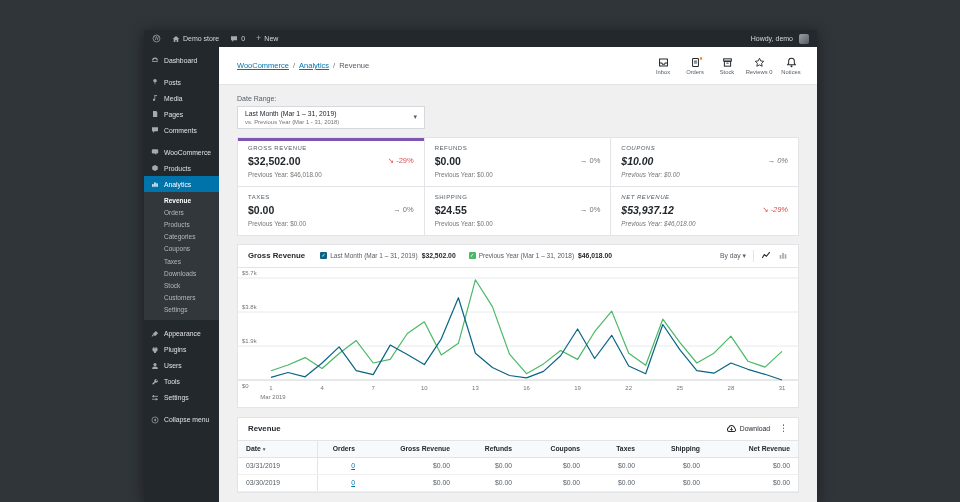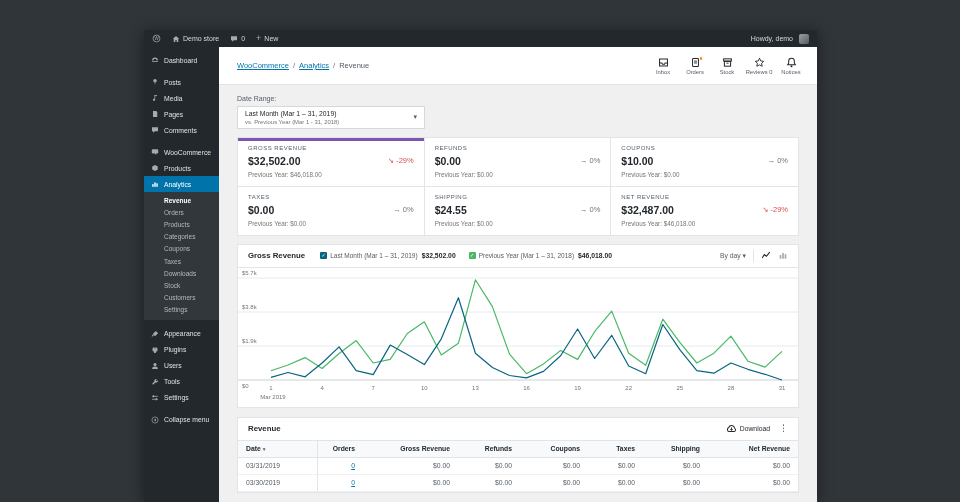--- a/index.html
+++ b/index.html
@@ -60,21 +60,21 @@
   .dr-select { width:188px; background:#fff; border:1px solid #d5d9dd; display:flex;
     align-items:center; justify-content:space-between; padding:3px 7px; cursor:pointer; }
   .dr-primary { font-size:6.8px; color:#23282d; }
   .dr-secondary { font-size:5.9px; color:#757575; margin-top:1.5px; }
   .dr-caret { color:#555d66; font-size:7px; }
   
   .summary { display:grid; grid-template-columns:1fr 1fr 1fr; background:#fff;
     border:1px solid #e2e4e7; margin-top:8px; }
   .stat { border-right:1px solid #e2e4e7; border-bottom:1px solid #e2e4e7;
     padding:7px 10px 8px; cursor:pointer; min-height:48px; position:relative; }
-  .stat:nth-child(3n) { border-right:none; }
+  .stat:nth-child(3n) { border-right:none;font-style:italic; }
   .stat:nth-child(n+4) { border-bottom:none; }
   .stat-label { font-size:6px; letter-spacing:.5px; text-transform:uppercase; color:#555d66; margin-bottom:4px; }
   .stat-row { display:flex; justify-content:space-between; align-items:center; }
   .stat-value { font-size:10.5px; font-weight:bold; color:#23282d; }
   .stat-delta { font-size:7.5px; color:#757575; display:flex; gap:2px; align-items:center; }
   .stat-prev { font-size:6.3px; color:#757575; margin-top:4px; }
   
   .chart-card { background:#fff; border:1px solid #e2e4e7; margin-top:8px; }
   .chart-head { display:flex; align-items:center; border-bottom:1px solid #e2e4e7;
     padding:0 10px; height:23px; gap:9px; }
@@ -419,21 +419,21 @@
                 <span class="stat-delta">
                   <span>→</span>
                   <span>0%</span>
                 </span>
               </div>
               <div class="stat-prev">Previous Year: $0.00</div>
             </div>
             <div class="stat">
               <div class="stat-label">Net Revenue</div>
               <div class="stat-row">
-                <span class="stat-value">$32,487.00</span>
+                <span class="stat-value">$53,937.12</span>
                 <span class="stat-delta" style="color: rgb(217, 79, 79);">
                   <span>↘</span>
                   <span>-29%</span>
                 </span>
               </div>
               <div class="stat-prev">Previous Year: $46,018.00</div>
             </div>
           </div>
 
         <div class="chart-card">

